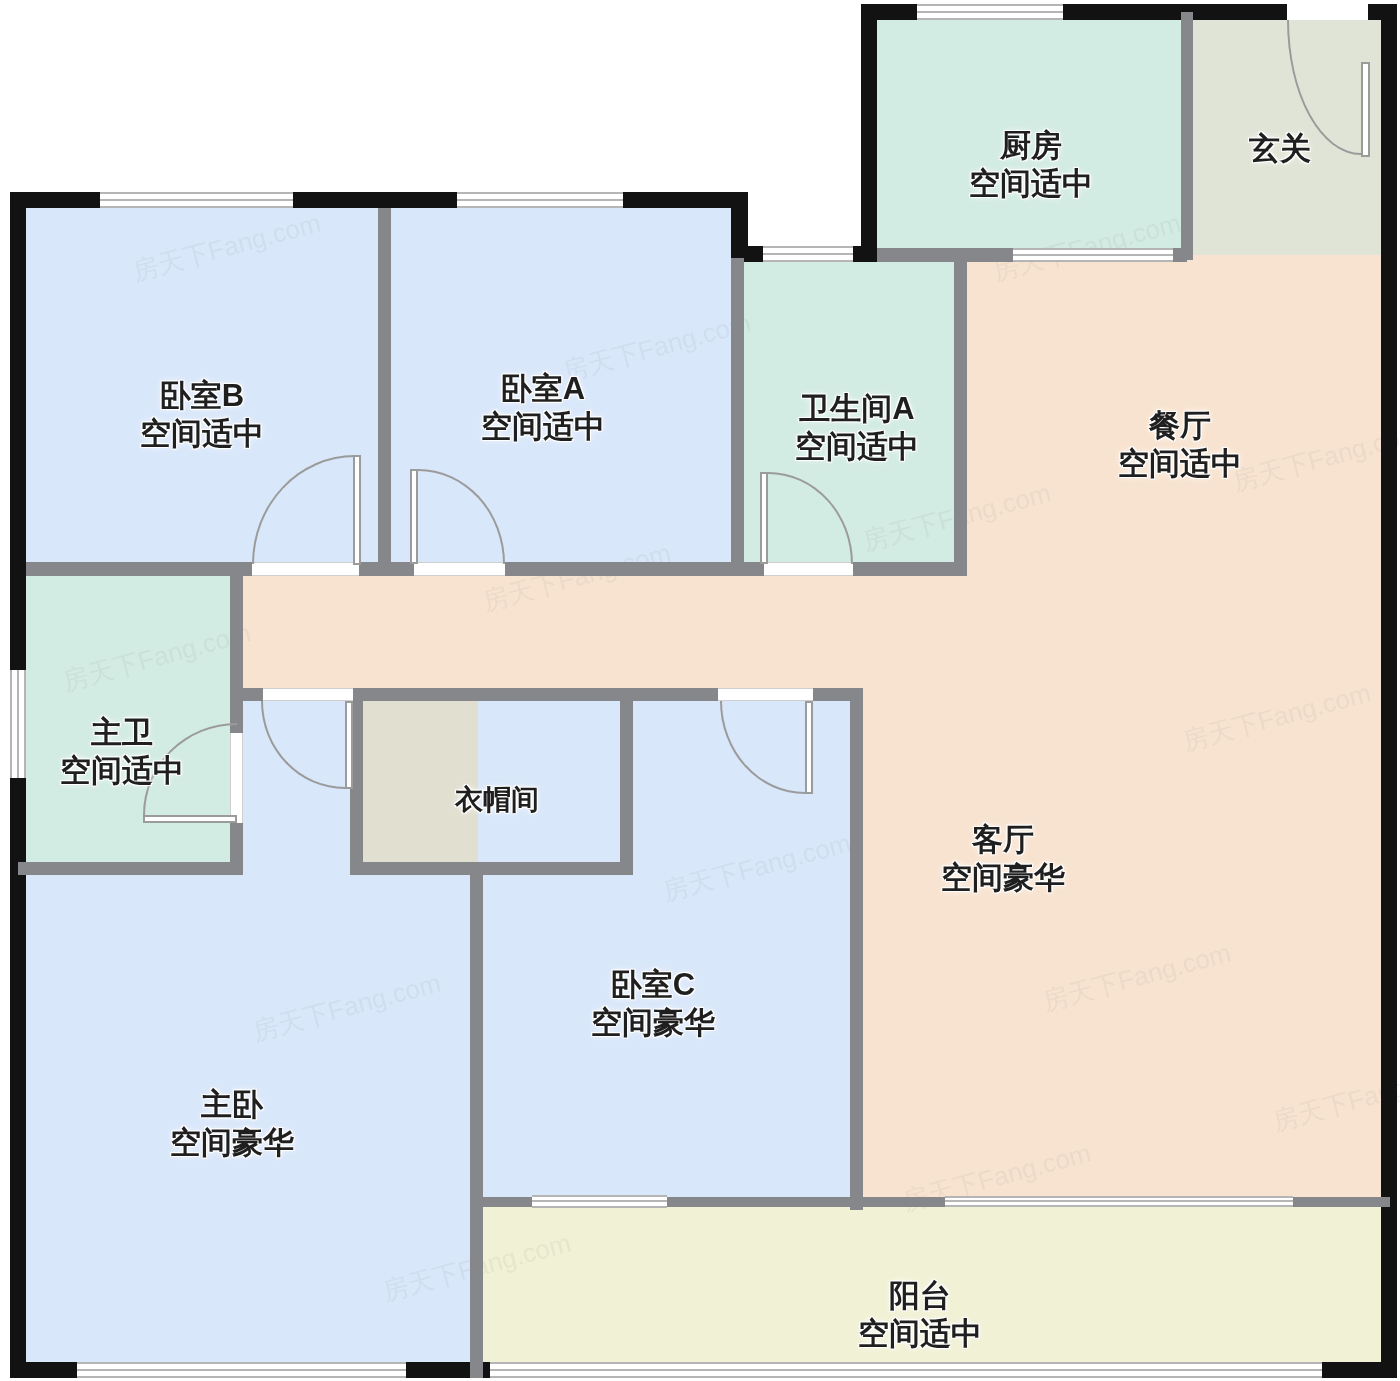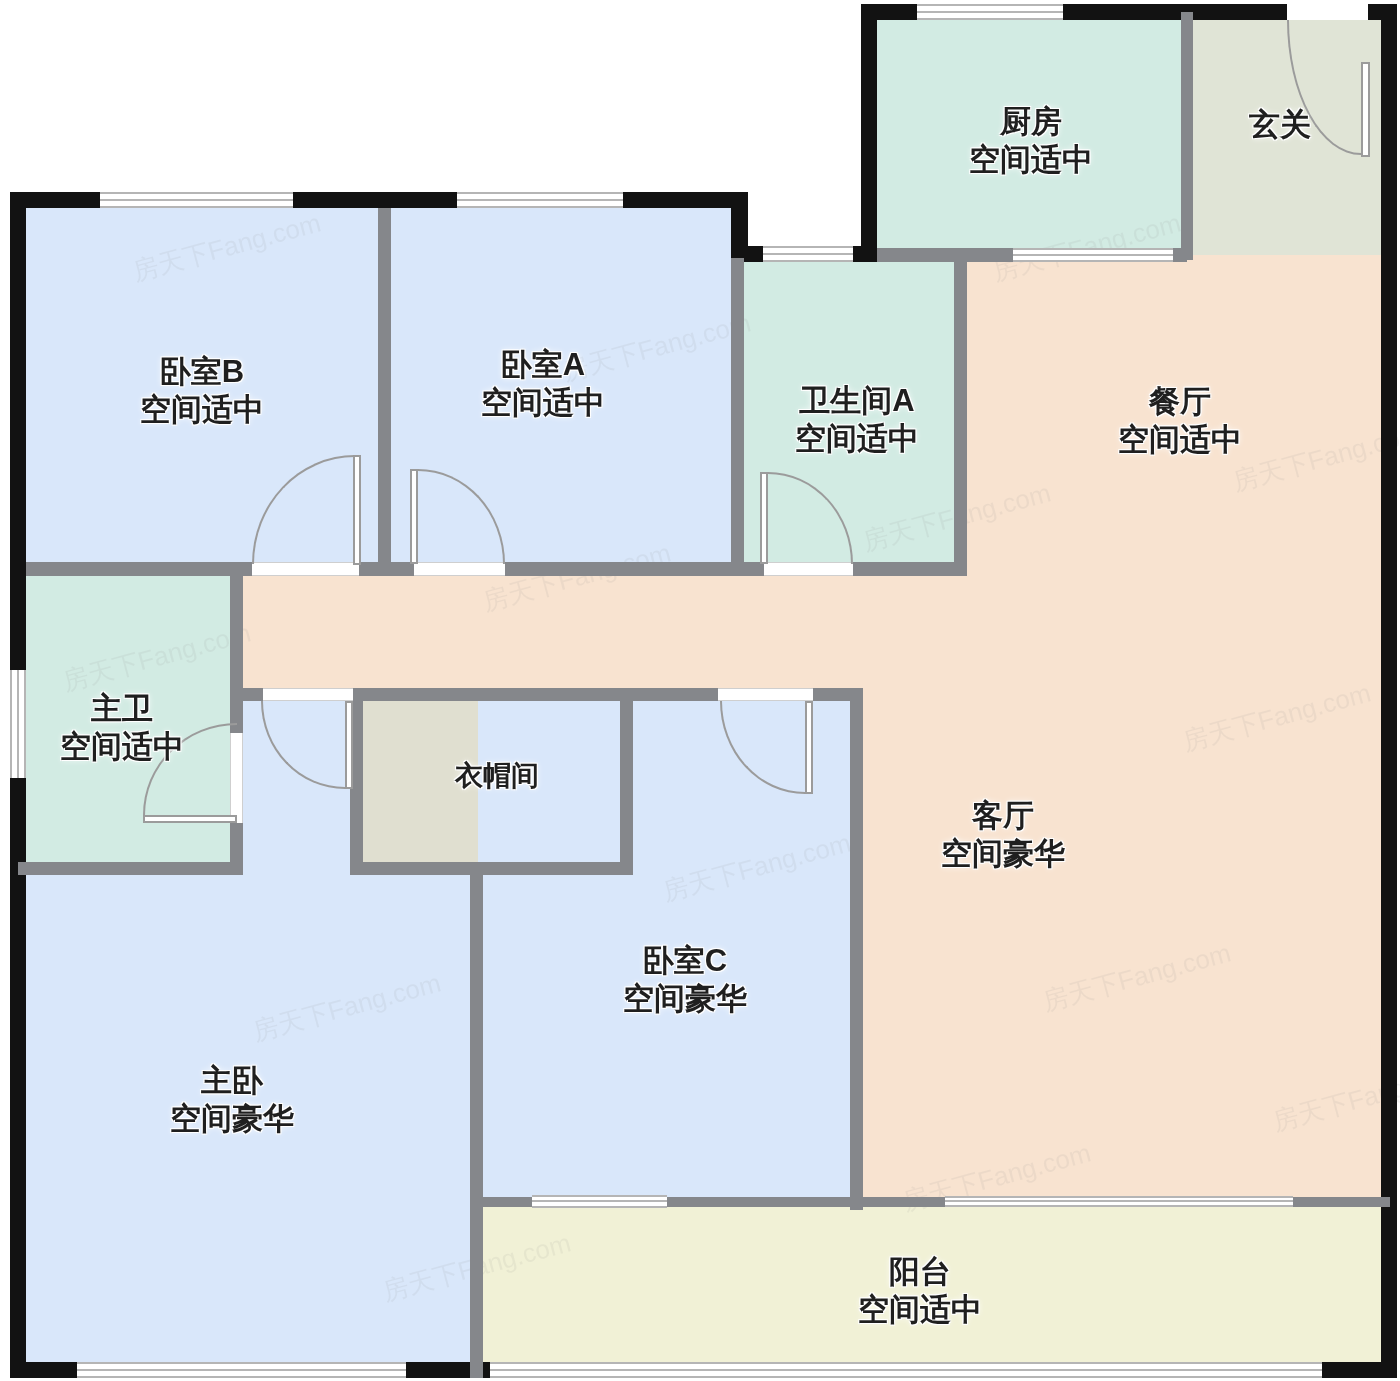--- a/index.html
+++ b/index.html
@@ -21,21 +21,21 @@
   .thr{position:absolute;z-index:5;background:#fff;}
   .thr-h{border-top:1px solid #cfcfcf;border-bottom:1px solid #cfcfcf;box-sizing:border-box;}
   .thr-v{border-left:1px solid #cfcfcf;border-right:1px solid #cfcfcf;box-sizing:border-box;}
   .leaf{position:absolute;z-index:6;background:#fff;border:2px solid var(--c-door-arc,#9b9b9b);box-sizing:border-box;}
   .arc{position:absolute;z-index:6;box-sizing:border-box;background:transparent;border:0 solid var(--c-door-arc,#9b9b9b);}
   .arc-tl{border-top-width:2px;border-left-width:2px;border-top-left-radius:100% 100%;}
   .arc-tr{border-top-width:2px;border-right-width:2px;border-top-right-radius:100% 100%;}
   .arc-bl{border-bottom-width:2px;border-left-width:2px;border-bottom-left-radius:100% 100%;}
   .label{position:absolute;z-index:7;transform:translate(-50%,-50%);text-align:center;
          font-weight:700;font-size:31px;line-height:38px;color:var(--c-label-text,#1f1f1f);white-space:nowrap;
-         text-shadow:-1px -1px 0 #fff,1px -1px 0 #fff,-1px 1px 0 #fff,1px 1px 0 #fff,0 0 6px #fff;}
+         text-shadow:-1px -1px 0 #fff,1px -1px 0 #fff,-1px 1px 0 #fff,1px 1px 0 #fff,0 0 6px #fff;margin-top:24px;}
   .label.small{font-size:28px;}
 </style>
 </head>
 <body>
 
 <div id="plan">
 
   <div class="floor" style="left: 958px; top: 251px; width: 431px; height: 957px; background: rgb(248, 227, 208);"></div>
   <div class="floor" style="left: 236px; top: 570px; width: 734px; height: 126px; background: rgb(248, 227, 208);"></div>
   <div class="floor" style="left: 850px; top: 690px; width: 120px; height: 517px; background: rgb(248, 227, 208);"></div>
@@ -160,40 +160,40 @@
     <div>玄关</div>
   </div>
   <div class="label" style="left:202px;top:391px">
     <div>卧室B</div>
     <div>空间适中</div>
   </div>
   <div class="label" style="left:543px;top:384px">
     <div>卧室A</div>
     <div>空间适中</div>
   </div>
-  <div class="label" style="left:857px;top:420px">
+  <div class="label" style="left:857px;top:404px">
     <div>卫生间A</div>
     <div>空间适中</div>
   </div>
   <div class="label" style="left:1180px;top:421px">
     <div>餐厅</div>
     <div>空间适中</div>
   </div>
   <div class="label" style="left:122px;top:728px">
     <div>主卫</div>
     <div>空间适中</div>
   </div>
   <div class="label small" style="left:497px;top:776px">
     <div>衣帽间</div>
   </div>
   <div class="label" style="left:1003px;top:835px">
     <div>客厅</div>
     <div>空间豪华</div>
   </div>
-  <div class="label" style="left:685px;top:980px">
+  <div class="label" style="left:653px;top:980px">
     <div>卧室C</div>
     <div>空间豪华</div>
   </div>
   <div class="label" style="left:232px;top:1100px">
     <div>主卧</div>
     <div>空间豪华</div>
   </div>
   <div class="label" style="left:920px;top:1291px">
     <div>阳台</div>
     <div>空间适中</div>

